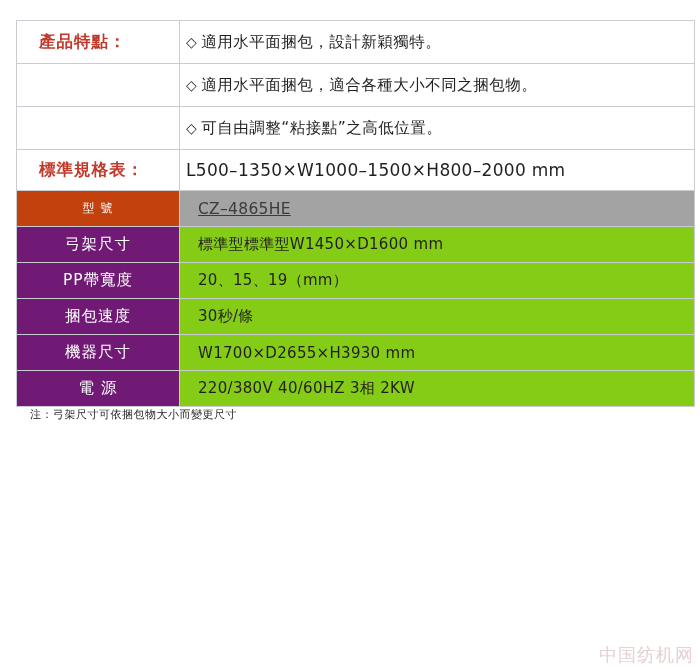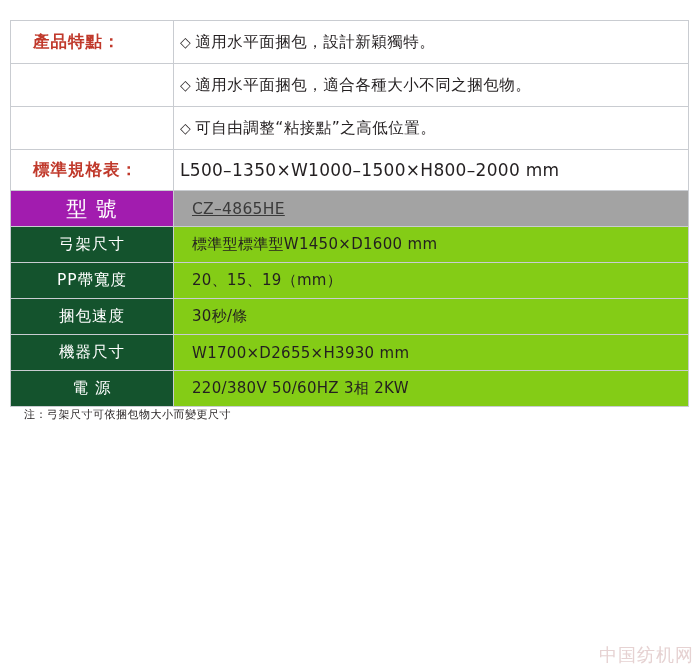--- a/index.html
+++ b/index.html
@@ -10,21 +10,21 @@
     width: 700px;
     height: 669px;
     background: #ffffff;
     font-family: "Liberation Sans", "DejaVu Sans", sans-serif;
     position: relative;
     overflow: hidden;
   }
 
   .sheet {
     position: absolute;
-    left: 10px;
+    left: 16px;
     top: 20px;
     width: 679px;
   }
 
   table.spec {
     border-collapse: collapse;
     width: 679px;
     table-layout: fixed;
   }
 
@@ -80,31 +80,31 @@
     height: 40px;
     padding-left: 6px !important;
     letter-spacing: 0.3px;
     font-family: "DejaVu Sans", sans-serif;
     margin-left: 36px;
   }
 
   
   .row-head {
     width: 140px;
-    background: #14532d;
+    background: #701a75;
     color: #ffffff;
     font-size: 15.5px;
     text-align: center;
     height: 35px;
     letter-spacing: 1px;
     font-family: "DejaVu Sans", sans-serif;
   }
   .row-head.model {
-    background: #a21caf;
-    font-size: 21px;
+    background: #c2410c;
+    font-size: 12px;
   }
   .row-val {
     background: #84cc16;
     font-size: 15px;
     color: #231f20;
     padding-left: 18px !important;
     height: 35px;
     letter-spacing: 0.3px;
     font-family: "DejaVu Sans", sans-serif;
   }
@@ -194,21 +194,21 @@
       <tr>
         <td class="row-head">捆包速度</td>
         <td class="row-val">30秒/條</td>
       </tr>
       <tr>
         <td class="row-head">機器尺寸</td>
         <td class="row-val">W1700×D2655×H3930 mm</td>
       </tr>
       <tr>
         <td class="row-head">電  源</td>
-        <td class="row-val">220/380V 50/60HZ 3相 2KW</td>
+        <td class="row-val">220/380V 40/60HZ 3相 2KW</td>
       </tr>
     </tbody>
   </table>
 
   <div class="note">注：弓架尺寸可依捆包物大小而變更尺寸</div>
 </div>
 
 <div class="watermark">
   <div class="wm-bot">中国纺机网</div>
 </div>

